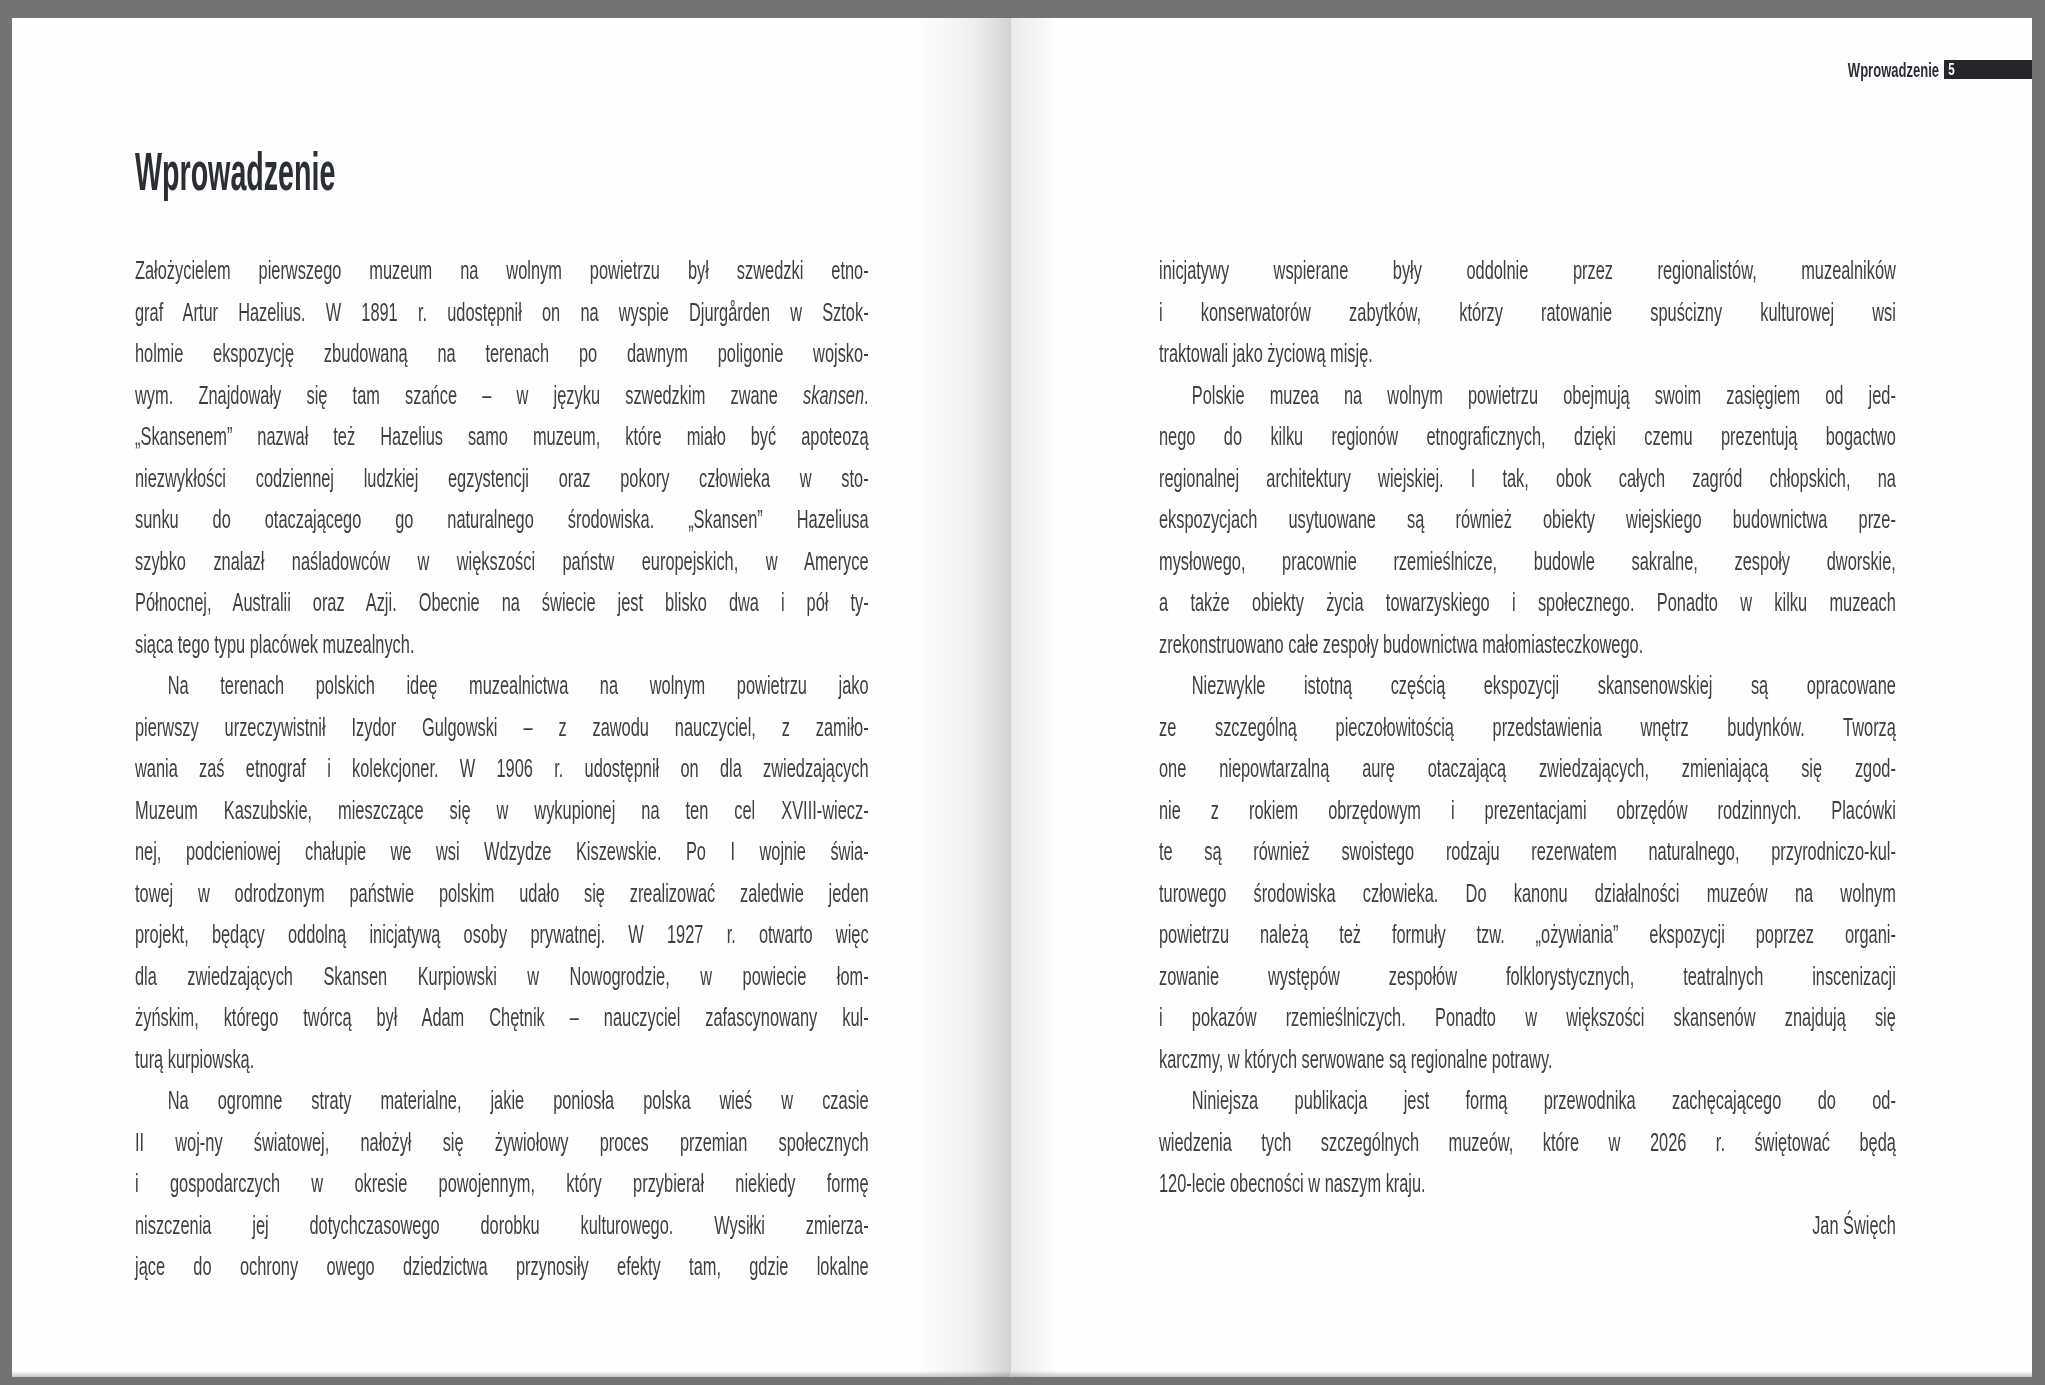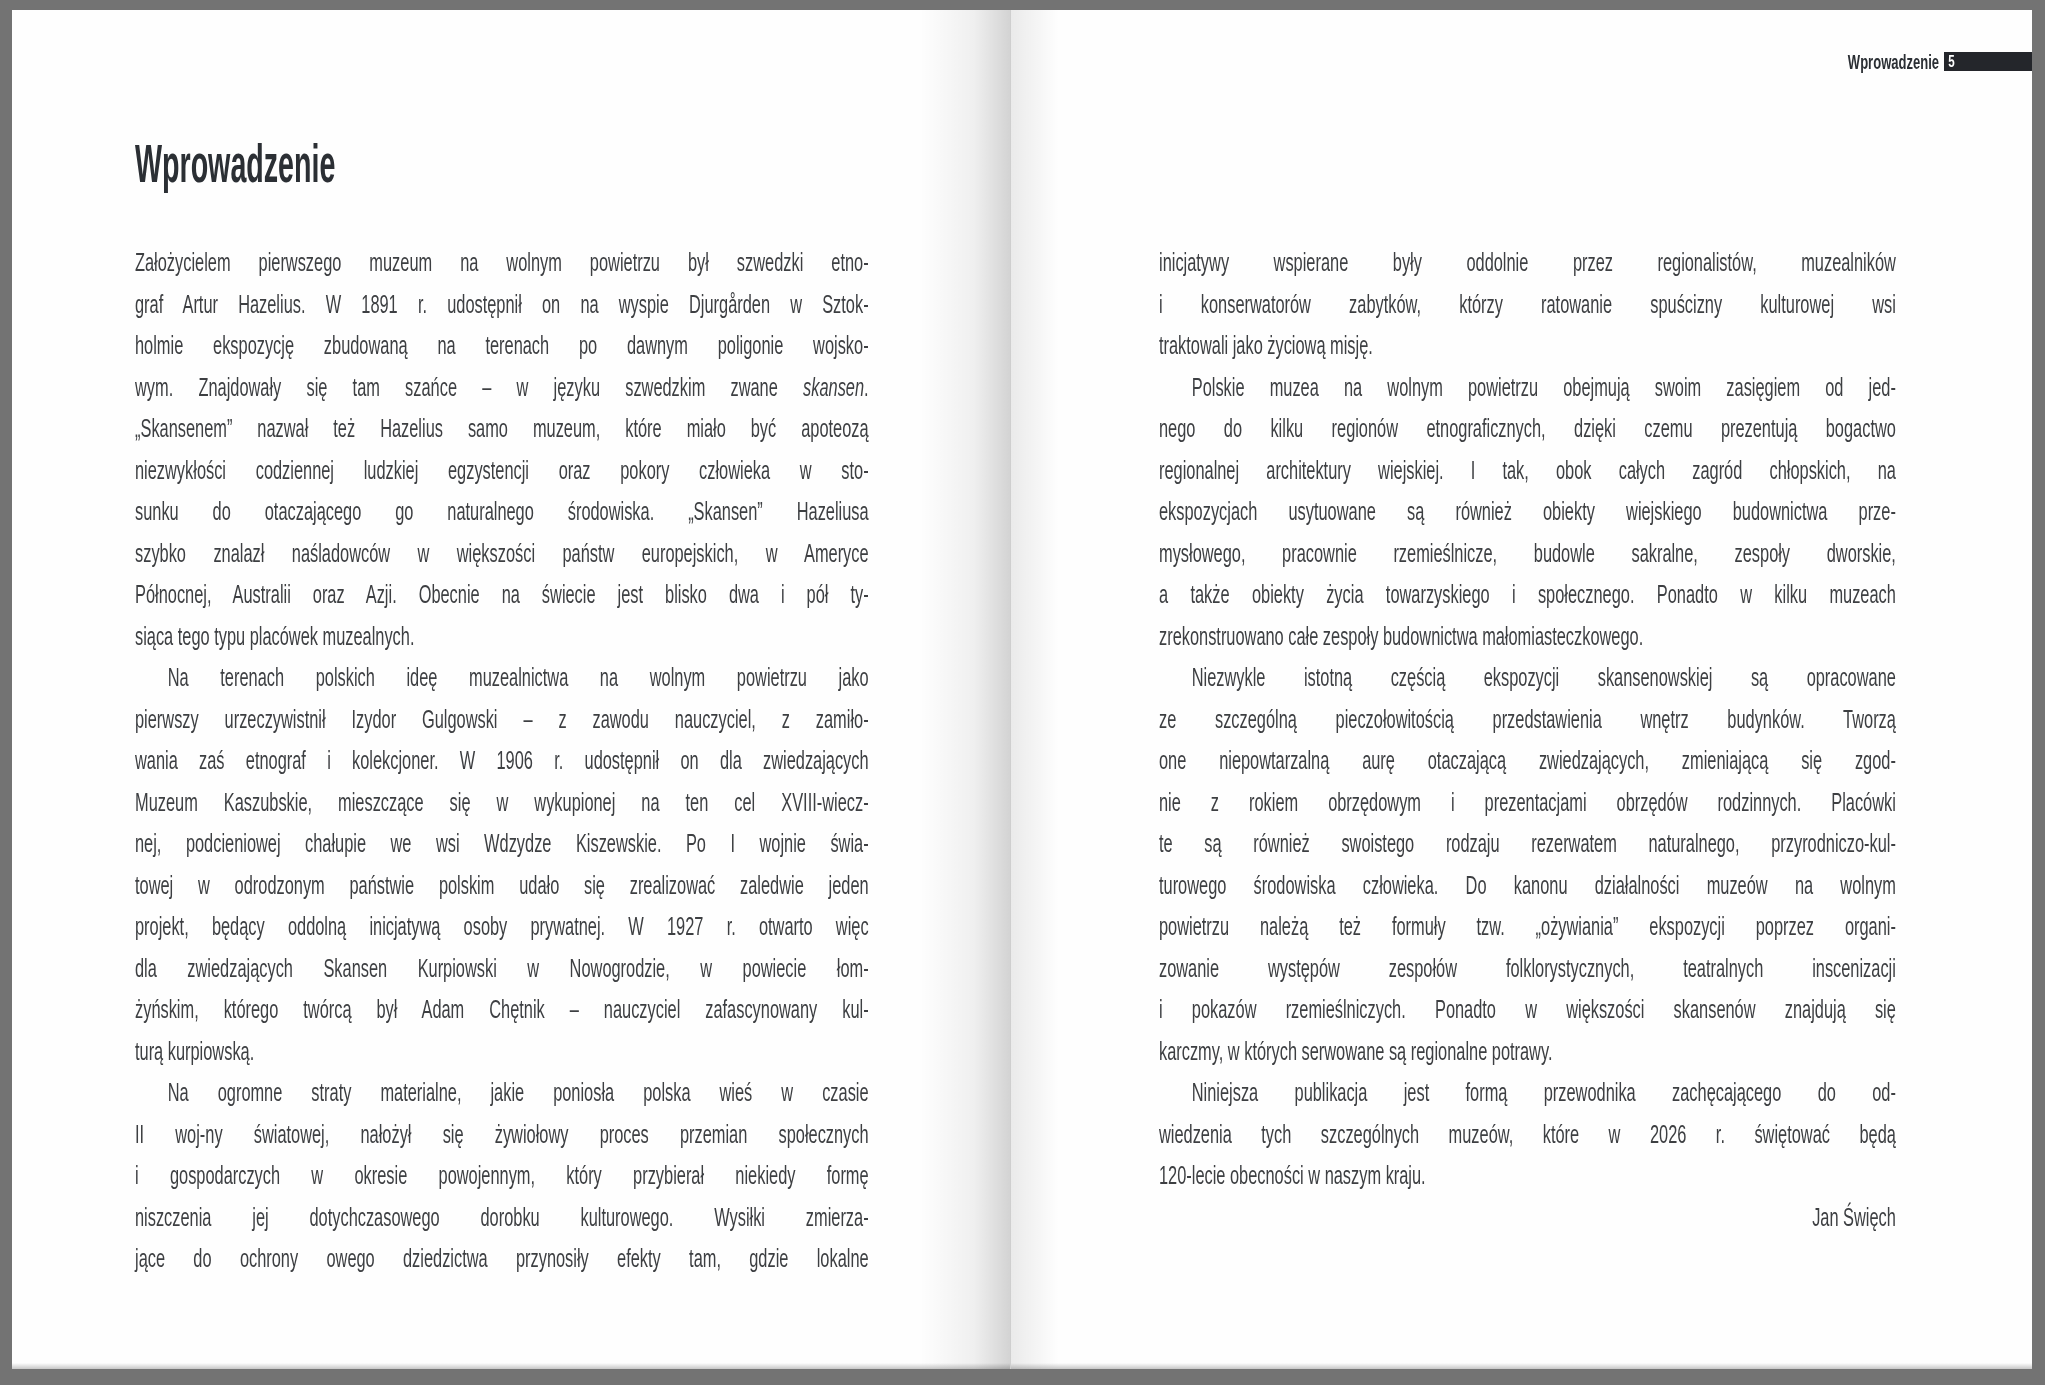--- a/index.html
+++ b/index.html
@@ -6,21 +6,21 @@
   body {
     width: 2045px; height: 1385px;
     background: #737373;
     position: relative;
     overflow: hidden;
     font-family: "Liberation Sans", sans-serif;
   }
   .spread { position: absolute; inset: 0; }
 
   .page {
-    position: absolute; top: 10px; height: 1359px;
+    position: absolute; top: 18px; height: 1359px;
     background: #fefefe;
   }
   .page-left  { left: 12px;   width: 998px; }
   .page-right { left: 1010px; width: 1021px; border-left: 1px solid #cfcfcf; }
 
   .gutter-shadow-left {
     position: absolute; top: 0; right: 0; width: 90px; height: 100%;
     background: linear-gradient(to right, rgba(0,0,0,0) 0%, rgba(0,0,0,0.06) 60%, rgba(0,0,0,0.17) 100%);
   }
   .gutter-shadow-right {

